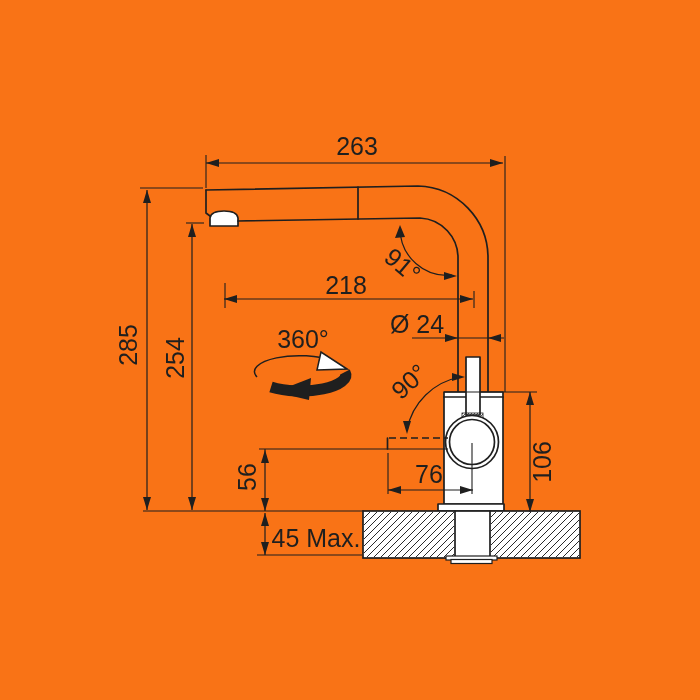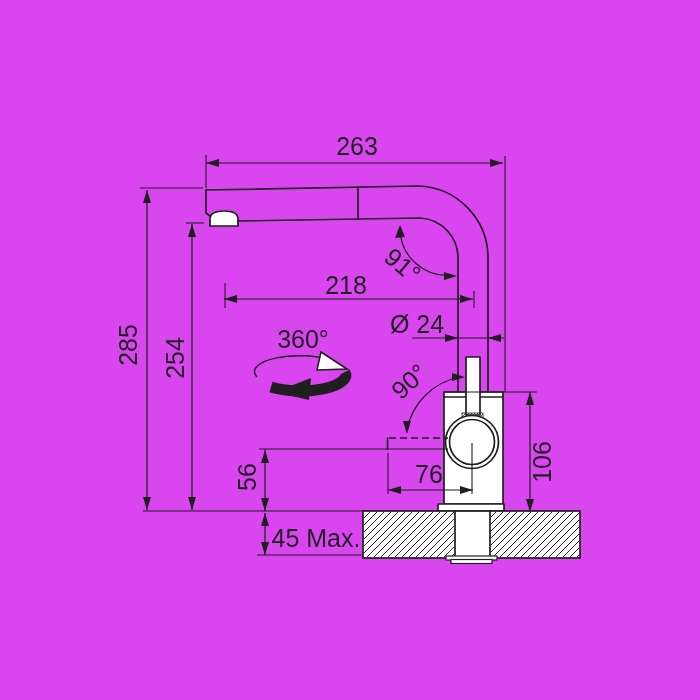--- a/index.html
+++ b/index.html
@@ -1,16 +1,16 @@
 <!DOCTYPE html>
 <html><head>
 <meta charset="utf-8">
 <style>
   html,body{margin:0;padding:0;background:#fff;}
-  .stage{position:relative;width:700px;height:700px;background:#d946ef;overflow:hidden;
+  .stage{position:relative;width:700px;height:700px;background:#f97316;overflow:hidden;
          font-family:"Liberation Sans", sans-serif;text-align:right;}
   svg{display:block;}
   text{font-family:"Liberation Sans", sans-serif;font-size:25px;fill:#1f1f1f;}
   .obj{stroke:#1f1f1f;stroke-width:1.7;fill:none;stroke-linejoin:round;stroke-linecap:round;}
   .objfill{stroke:#1f1f1f;stroke-width:1.7;fill:#ffffff;stroke-linejoin:round;}
   .dim{stroke:#1f1f1f;stroke-width:1.2;fill:none;}
   .thin{stroke:#1f1f1f;stroke-width:1.1;fill:none;}
   .arr{fill:#1f1f1f;stroke:none;}
   .dash{stroke:#1f1f1f;stroke-width:1.4;fill:none;stroke-dasharray:7 4;}
 </style>

